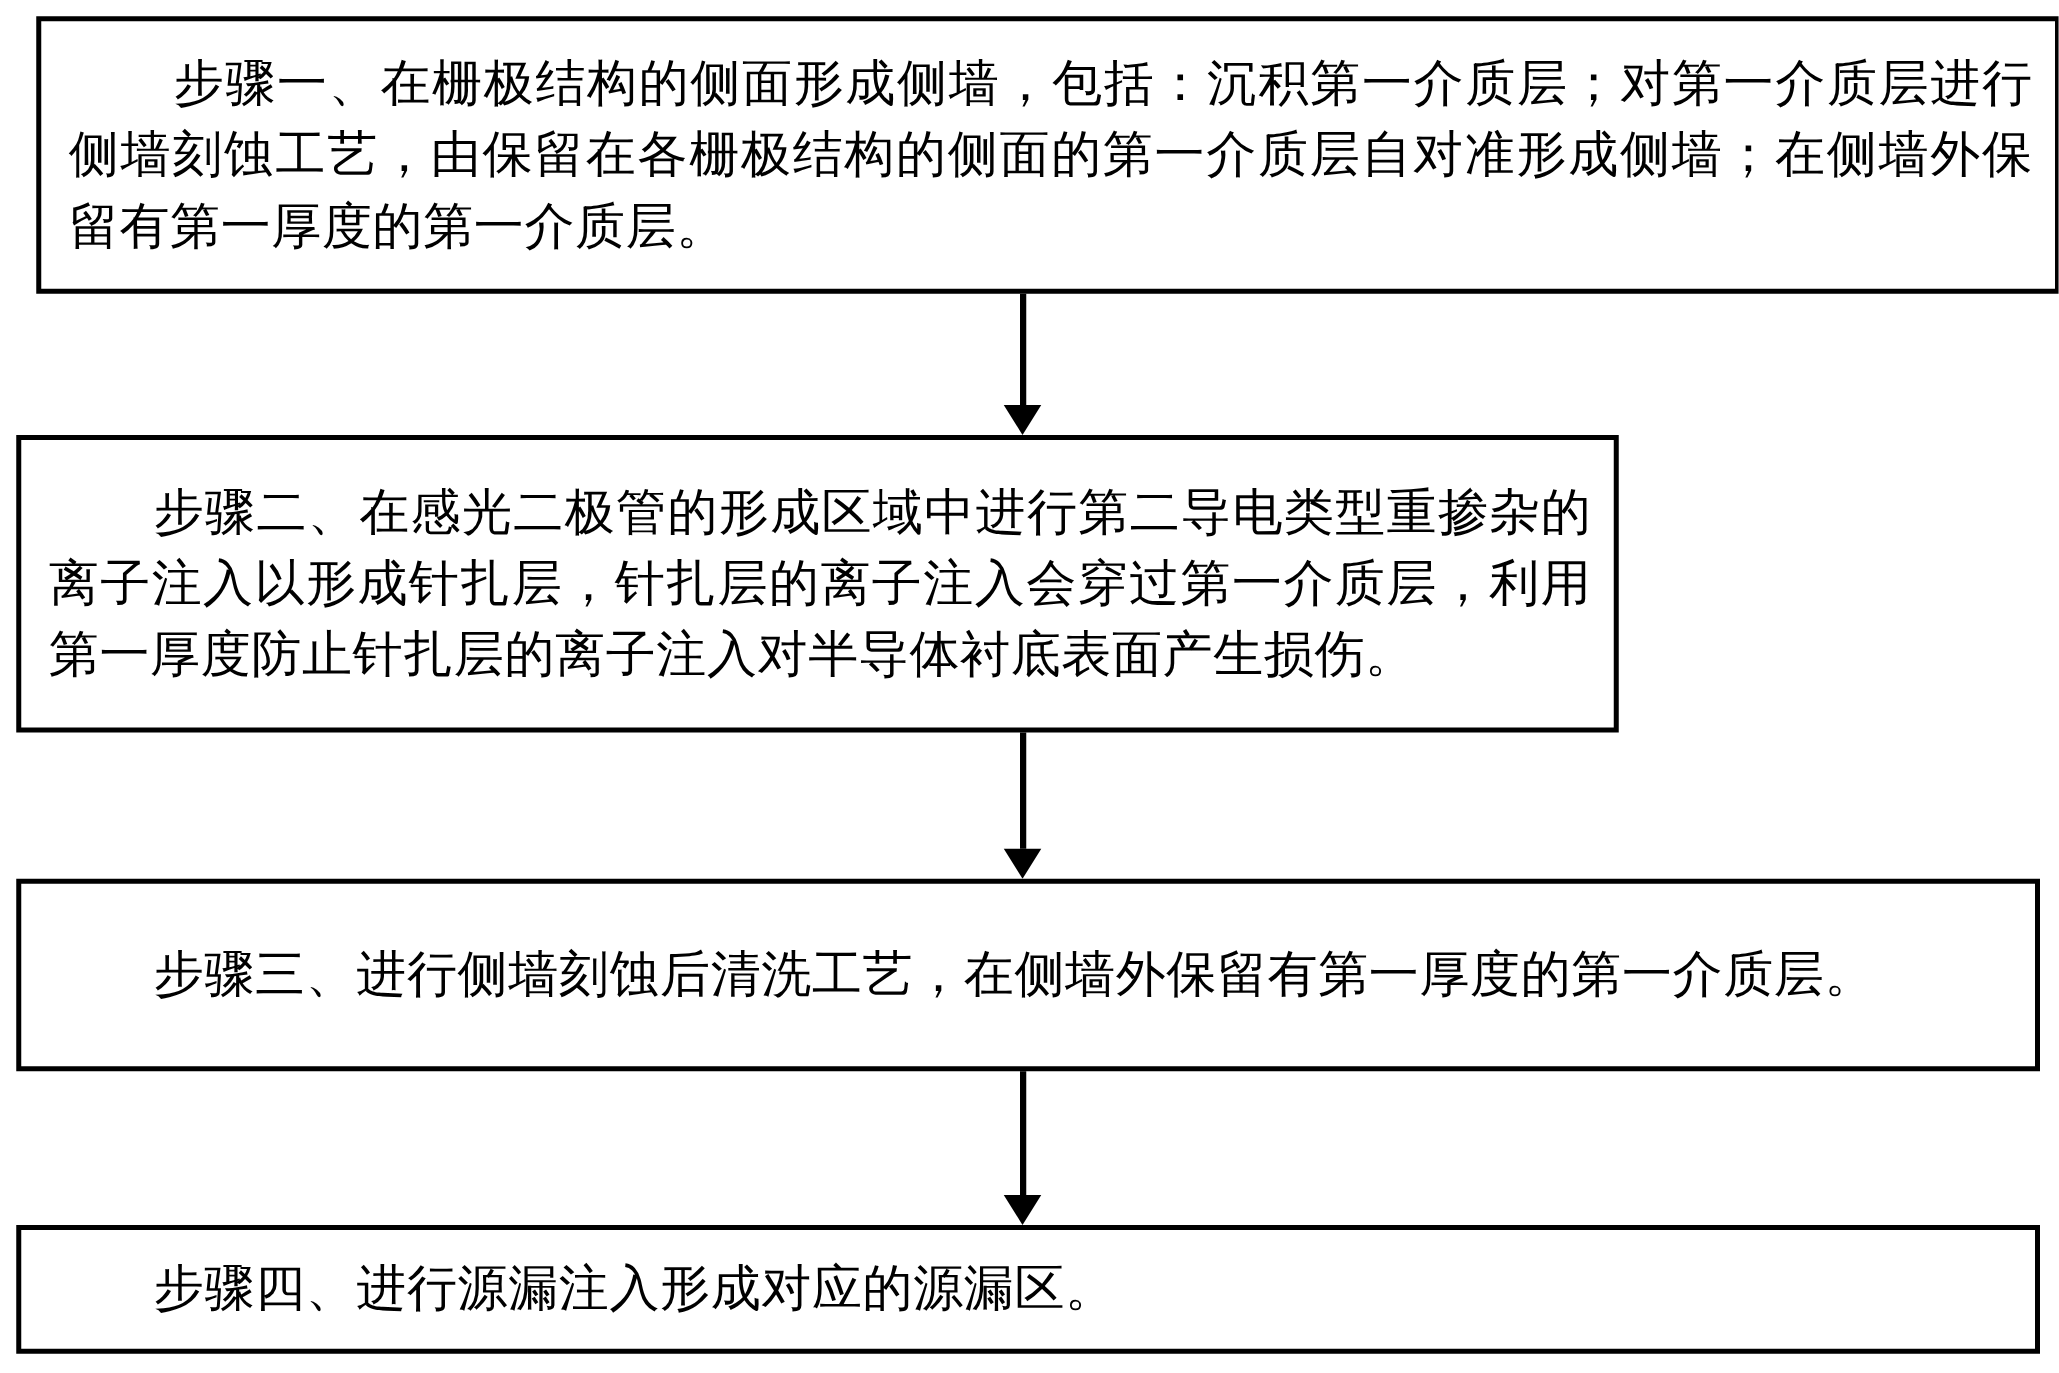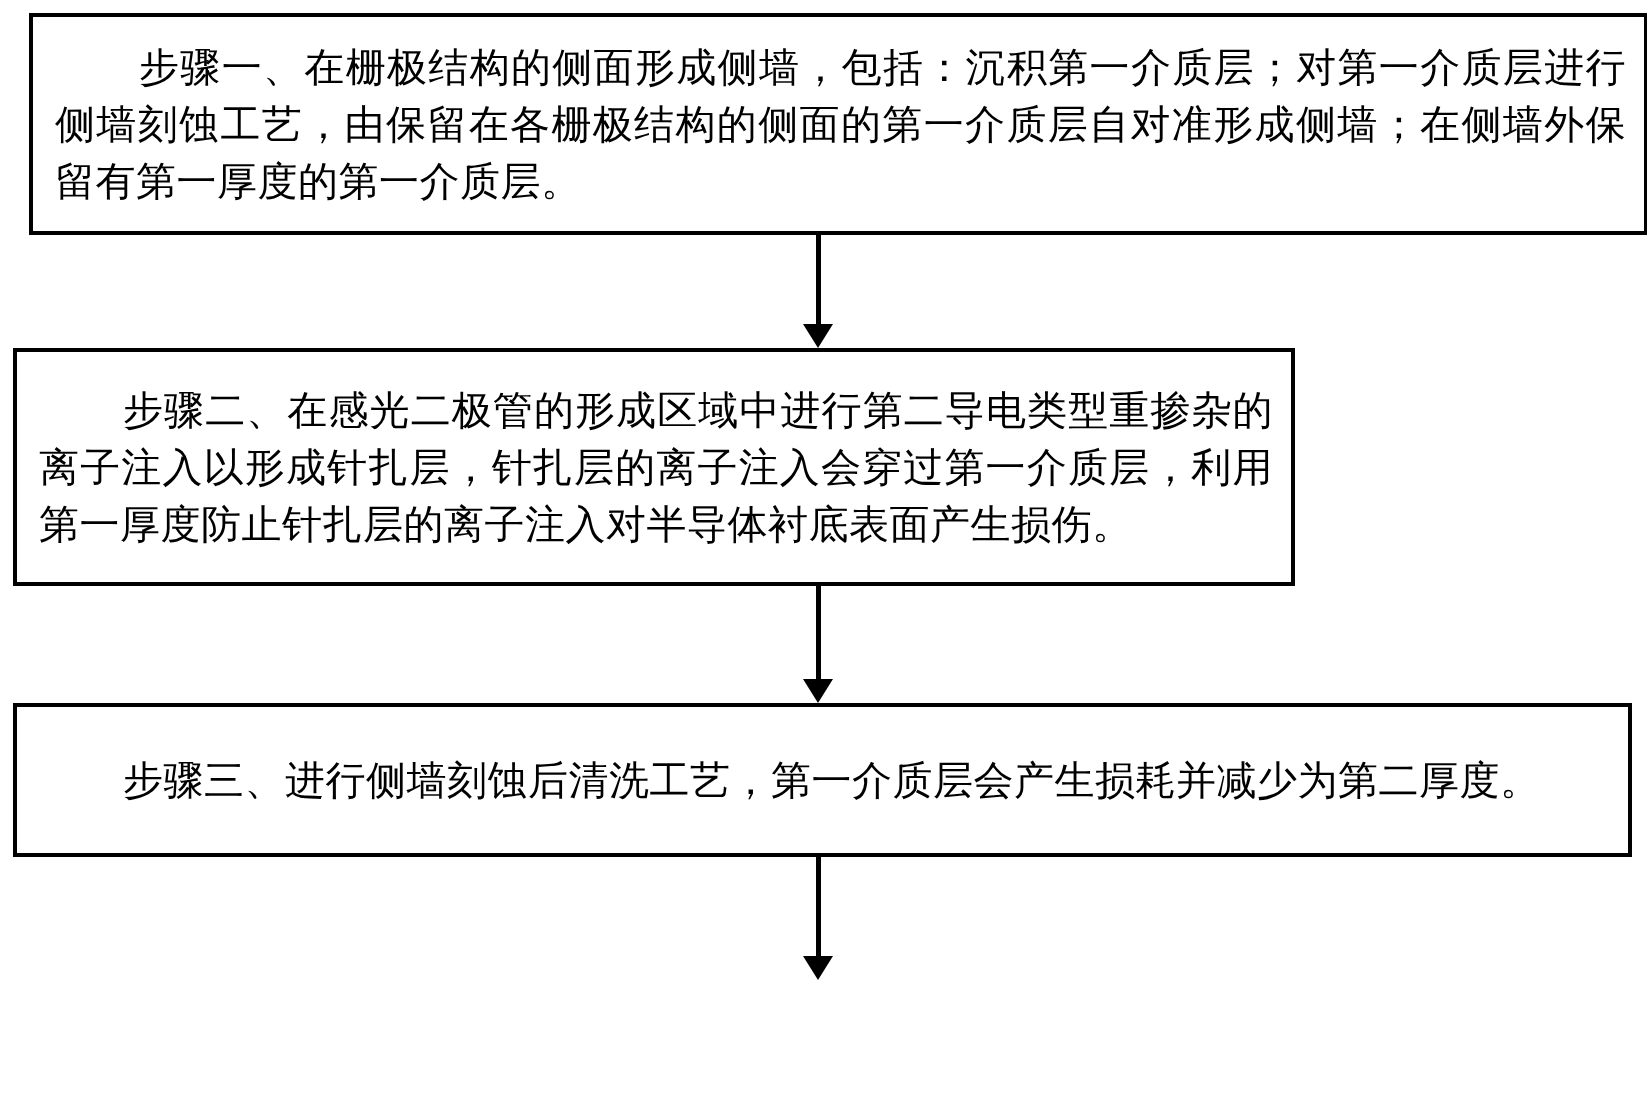--- a/index.html
+++ b/index.html
@@ -106,23 +106,26 @@
     <div class="step-box" id="box-2">
       <span class="step-text">步骤二、在感光二极管的形成区域中进行第二导电类型重掺杂的离子注入以形成针扎层，针扎层的离子注入会穿过第一介质层，利用第一厚度防止针扎层的离子注入对半导体衬底表面产生损伤。</span>
     </div>
 
     <div class="connector" id="conn-2">
       <div class="shaft"></div>
       <div class="head"></div>
     </div>
 
     <div class="step-box" id="box-3">
-      <span class="step-text">步骤三、进行侧墙刻蚀后清洗工艺，第一介质层会产生损耗并减少为第二厚度。</span>
+      <span class="step-text">步骤三、进行侧墙刻蚀后清洗工艺，在侧墙外保留有第一厚度的第一介质层。</span>
     </div>
 
     <div class="connector" id="conn-3">
       <div class="shaft"></div>
       <div class="head"></div>
     </div>
 
+    <div class="step-box" id="box-4">
+      <span class="step-text">步骤四、进行源漏注入形成对应的源漏区。</span>
+    </div>
 
   </div>
 </div>
 
 </body></html>

